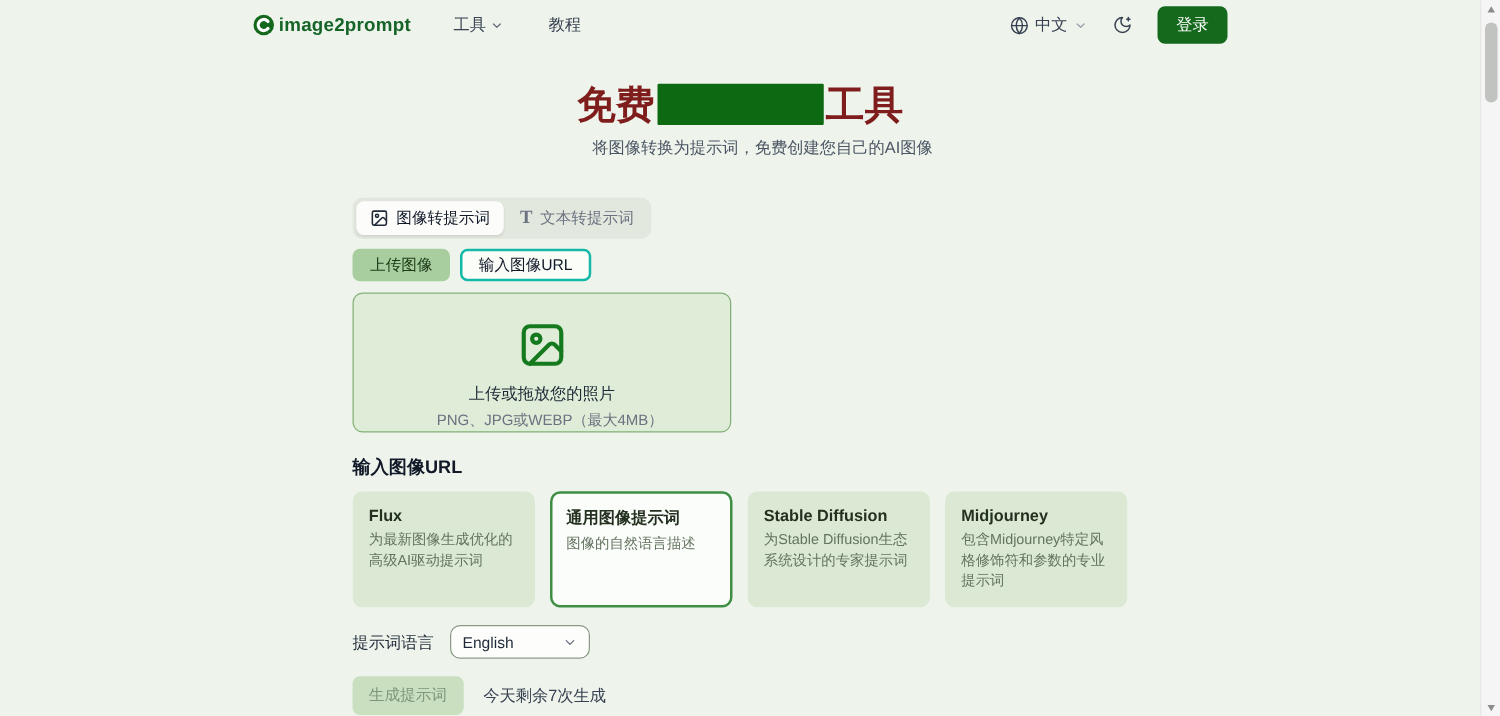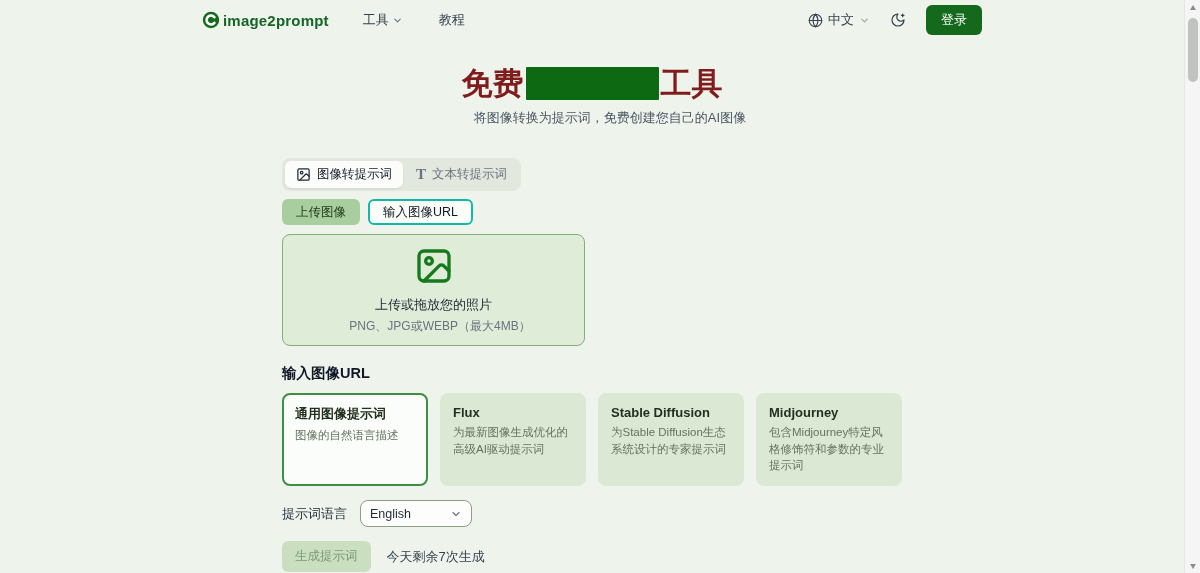--- a/index.html
+++ b/index.html
@@ -63,21 +63,21 @@
   }
   .btn-url {
     background: #fbfdf9; color: #111827; font-size: 12.5px;
     border: 2px solid #14b8a6; border-radius: 6px; padding: 0 13px; cursor: pointer;
   }
   .preview-label { font-size: 14px; color: #1f2937; line-height: 26px; }
 
   .dropzone {
     margin-top: 9px; height: 112px; border-radius: 8px;
     background: #dfecd8; border: 1px solid #84b077;
-    display: flex; flex-direction: column; align-items: center; justify-content: center;
+    display: flex; flex-direction: column; align-items: center; justify-content: flex-end;
     gap: 4px; cursor: pointer;
   }
   .dropzone-title { font-size: 13px; color: #1f2937; margin-top: 6px; }
   .dropzone-hint { font-size: 12px; color: #6b7280; padding-left: 13px; }
 
   .preview-box {
     margin-top: 9px; height: 112px; border-radius: 8px;
     background: #e5f0e0; border: 1px solid #b9d6af;
     display: flex; flex-direction: column; align-items: center; justify-content: center; gap: 10px;
   }
@@ -227,27 +227,27 @@
           </span>
           <div class="dropzone-title">上传或拖放您的照片</div>
           <div class="dropzone-hint">PNG、JPG或WEBP（最大4MB）</div>
         </div>
       </div>
     </div>
 
     <div class="models-heading">输入图像URL</div>
 
     <div class="cards">
+      <div class="card">
+        <div class="card-title">Flux</div>
+        <div class="card-desc">为最新图像生成优化的高级AI驱动提示词</div>
+      </div>
       <div class="card selected">
         <div class="card-title">通用图像提示词</div>
         <div class="card-desc">图像的自然语言描述</div>
-      </div>
-      <div class="card">
-        <div class="card-title">Flux</div>
-        <div class="card-desc">为最新图像生成优化的高级AI驱动提示词</div>
       </div>
       <div class="card">
         <div class="card-title">Stable Diffusion</div>
         <div class="card-desc">为Stable Diffusion生态系统设计的专家提示词</div>
       </div>
       <div class="card">
         <div class="card-title">Midjourney</div>
         <div class="card-desc">包含Midjourney特定风格修饰符和参数的专业提示词</div>
       </div>
     </div>

